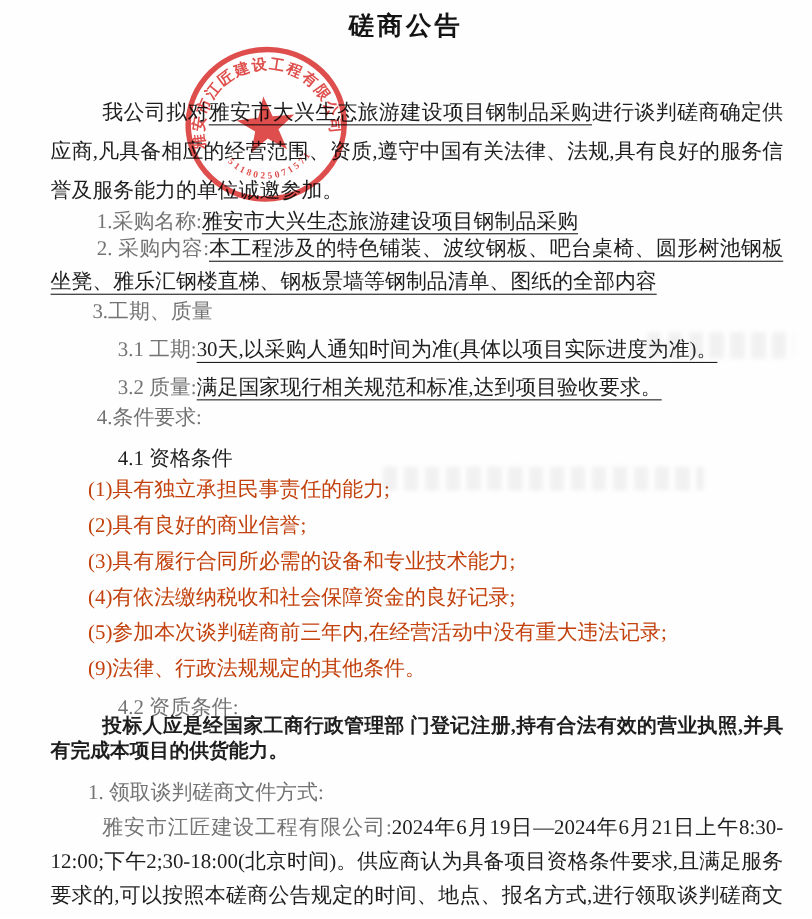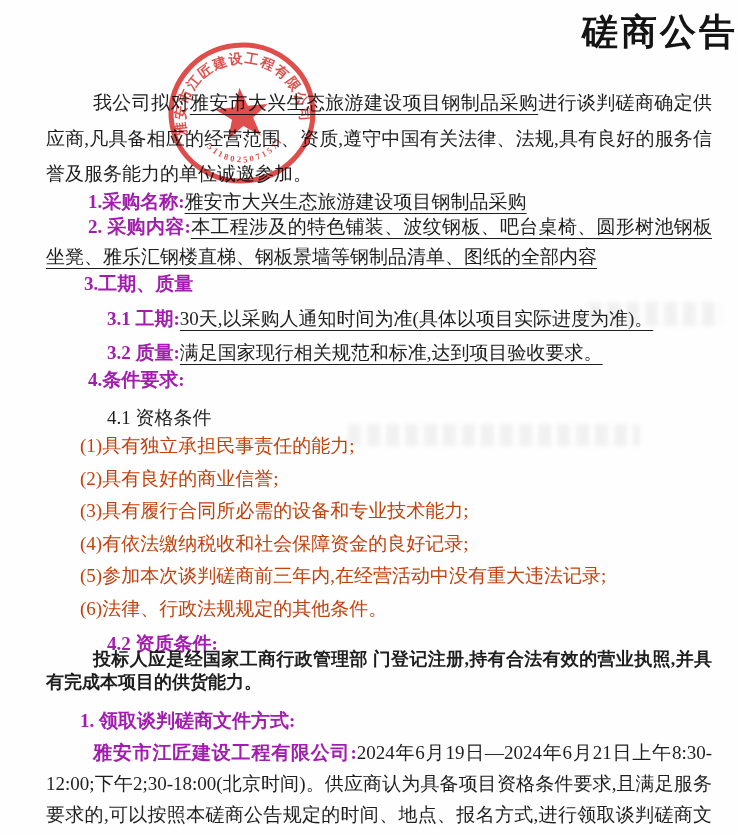--- a/index.html
+++ b/index.html
@@ -10,22 +10,22 @@
     color:#1e1e1e;
     overflow:hidden;
   }
   .page {
     position:relative;
     width:738px; height:835px;
     background:#fefefe;
   }
   .doc-title {
     position:absolute; top:8px; left:0; width:100%;
-    text-align:right;
-    font-size:36px; font-weight:700;
+    text-align:center;
+    font-size:23px; font-weight:700;
     letter-spacing:3px;
     color:#141414;
   }
   .para {
     position:absolute;
     font-size:19px;
     line-height:31px;
     text-align:justify;
     color:#1e1e1e;
   }
@@ -38,21 +38,21 @@
   .s31 { top:303px; left:107px; width:610px; }
   .s32 { top:337px; left:107px; width:610px; }
   .sec4 { top:364px; left:88px; }
   .s41 { top:402px; left:107px; }
   .conds { position:absolute; top:430px; left:80px; width:640px; list-style:none; }
   .conds li { font-size:19px; line-height:32.5px; color:#c2410c; }
   .s42 { top:628px; left:107px; }
   .p42 { top:648px; font-size:18px; line-height:22.5px; font-weight:700; }
   .sec5 { top:705px; left:80px; }
   .p5 { top:737px; line-height:31px; }
-  b { font-weight:700; color:#a21caf; }
+  b { font-weight:400; color:#737373; }
   .ul { text-decoration:underline; text-decoration-thickness:1px; text-underline-offset:5px; }
   
   .seal {
     position:absolute; left:166px; top:40px;
     width:152px; height:146px;
     transform:rotate(-6deg);
     mix-blend-mode:multiply;
     opacity:.92;
     pointer-events:none;
   }
@@ -94,21 +94,21 @@
   <p class="para sec4"><b>4.条件要求:</b></p>
 
   <p class="para s41">4.1 资格条件</p>
 
   <ul class="conds">
     <li>(1)具有独立承担民事责任的能力;</li>
     <li>(2)具有良好的商业信誉;</li>
     <li>(3)具有履行合同所必需的设备和专业技术能力;</li>
     <li>(4)有依法缴纳税收和社会保障资金的良好记录;</li>
     <li>(5)参加本次谈判磋商前三年内,在经营活动中没有重大违法记录;</li>
-    <li>(6)法律、行政法规规定的其他条件。</li>
+    <li>(9)法律、行政法规规定的其他条件。</li>
   </ul>
 
   <p class="para s42"><b>4.2 资质条件:</b></p>
 
   <p class="para w indent p42">投标人应是经国家工商行政管理部 门登记注册,持有合法有效的营业执照,并具有完成本项目的供货能力。</p>
 
   <p class="para sec5"><b>1. 领取谈判磋商文件方式:</b></p>
 
   <p class="para w indent p5"><b>雅安市江匠建设工程有限公司:</b><span>2024年6月19日—2024年6月21日上午8:30-12:00;下午2;30-18:00(北京时间)。供应商认为具备项目资格条件要求,且满足服务要求的,可以按照本磋商公告规定的时间、地点、报名方式,进行领取谈判磋商文件。</span></p>
 

